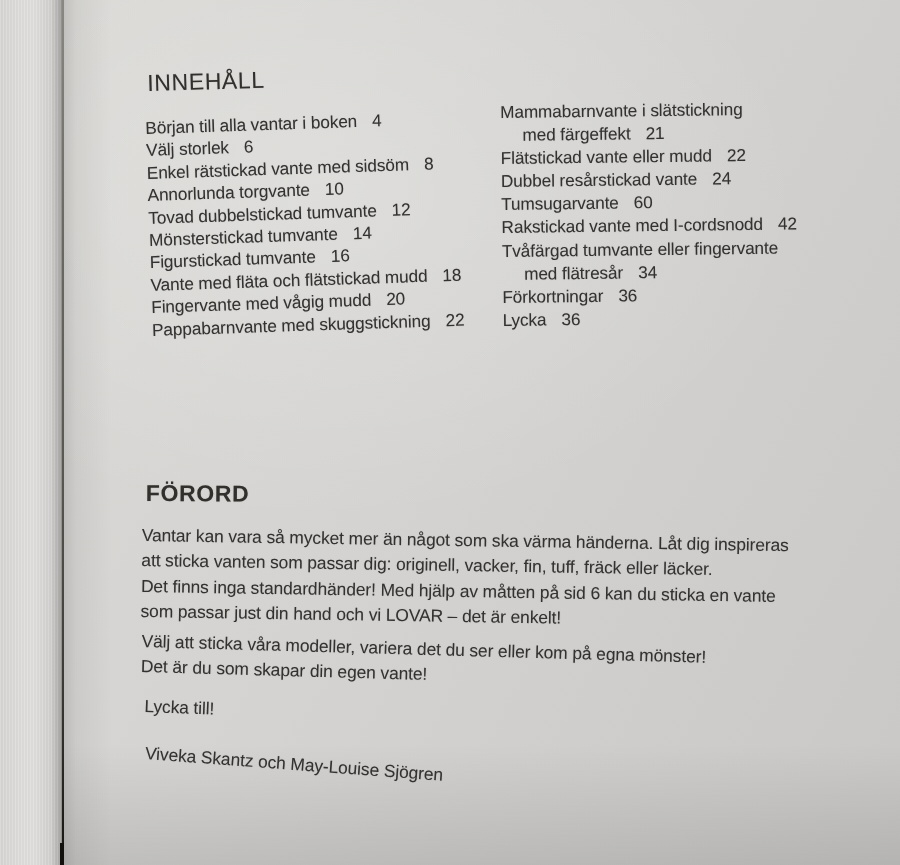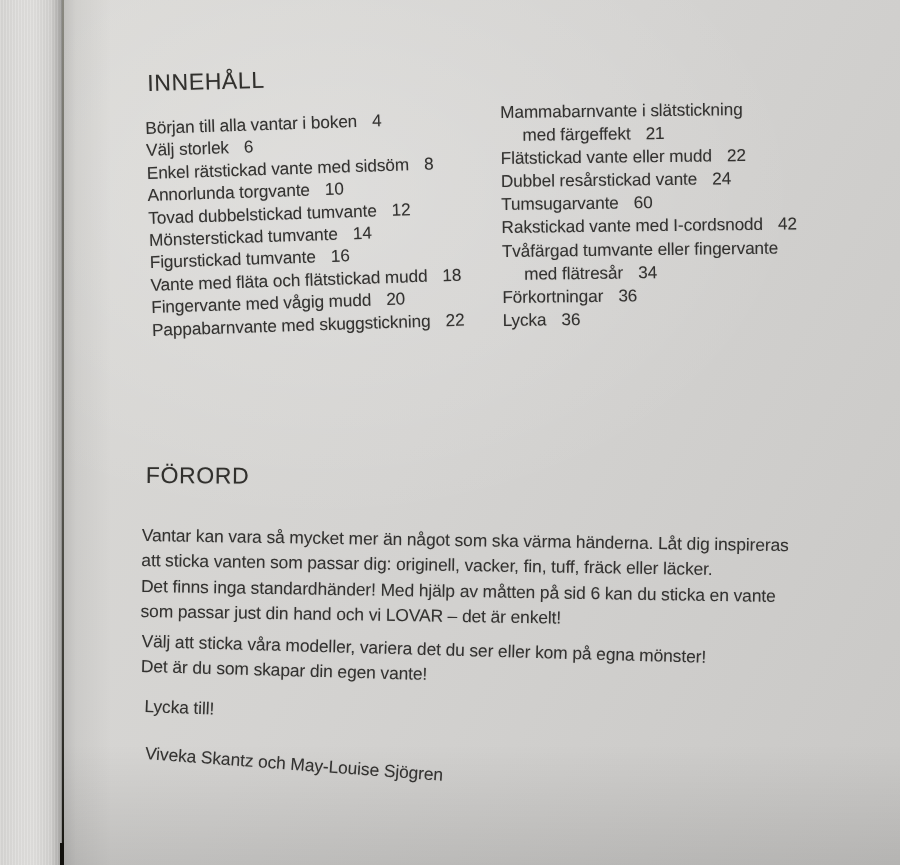--- a/index.html
+++ b/index.html
@@ -38,21 +38,21 @@
       radial-gradient(ellipse 760px 520px at 30% 22%, rgba(255,255,255,0.20), rgba(255,255,255,0) 65%),
       linear-gradient(118deg,#dad9d6 0%,#d4d3d1 45%,#c9c8c6 100%);
     text-shadow:0 0 1px rgba(60,60,58,0.25);
   }
 
   .hd{
     position:absolute;font-size:23px;font-weight:400;letter-spacing:0.6px;
     color:#31302d;margin:0;
   }
   .toc-heading{left:83px;top:70px;transform:rotate(-1.6deg);transform-origin:0 0;}
-  .fw-heading {left:82px;top:462px;transform:rotate(0.4deg);transform-origin:0 0;}
+  .fw-heading {left:82px;top:480px;transform:rotate(0.4deg);transform-origin:0 0;font-weight:bold;}
 
   .toc-col{position:absolute;font-size:17.2px;letter-spacing:-0.1px;}
   .toc-left {left:81px; top:117px;line-height:22.4px;transform:rotate(-1.9deg);transform-origin:0 0;}
   .toc-right{left:436px;top:101px;line-height:23.1px;transform:rotate(-0.7deg);transform-origin:0 0;}
   .toc-row{white-space:nowrap;}
   .toc-row.indent{padding-left:22px;}
   .toc-row .pg{margin-left:15px;}
 
   .fw{position:absolute;font-size:17.4px;line-height:25.4px;letter-spacing:-0.1px;}
   .fw-p1{left:78px;top:523px;transform:rotate(0.9deg);transform-origin:0 0;}

